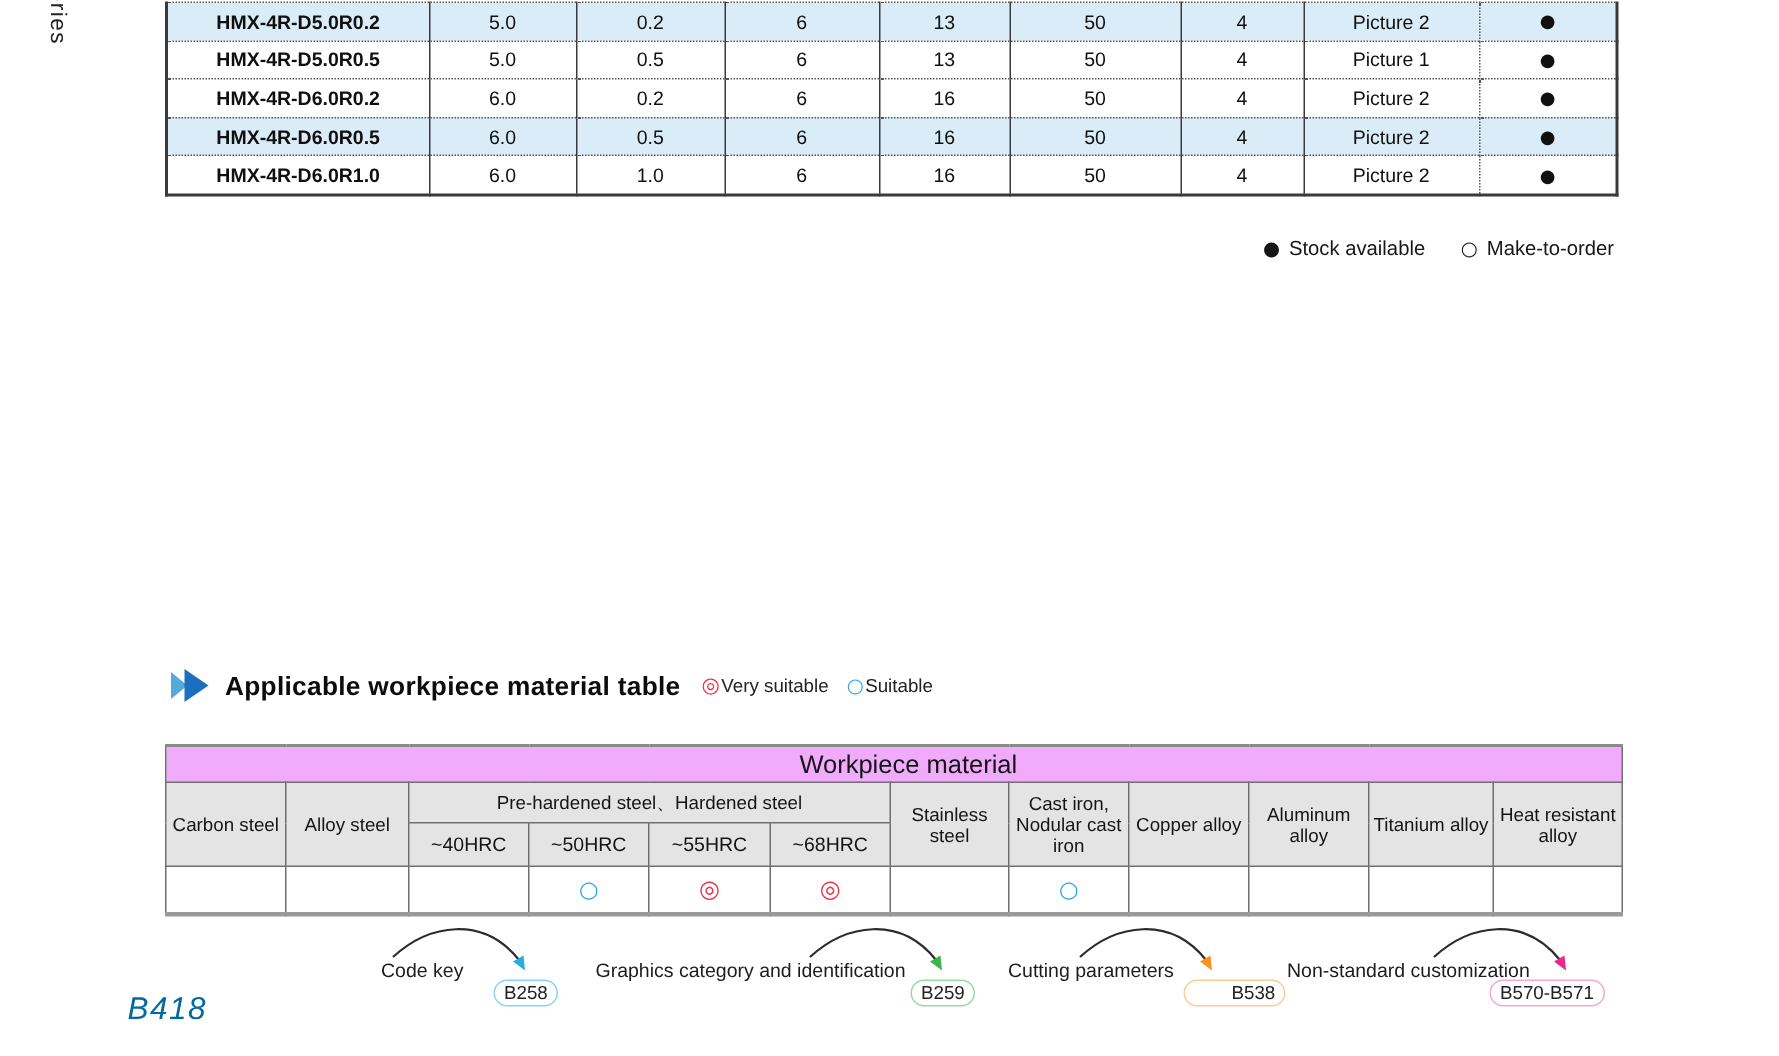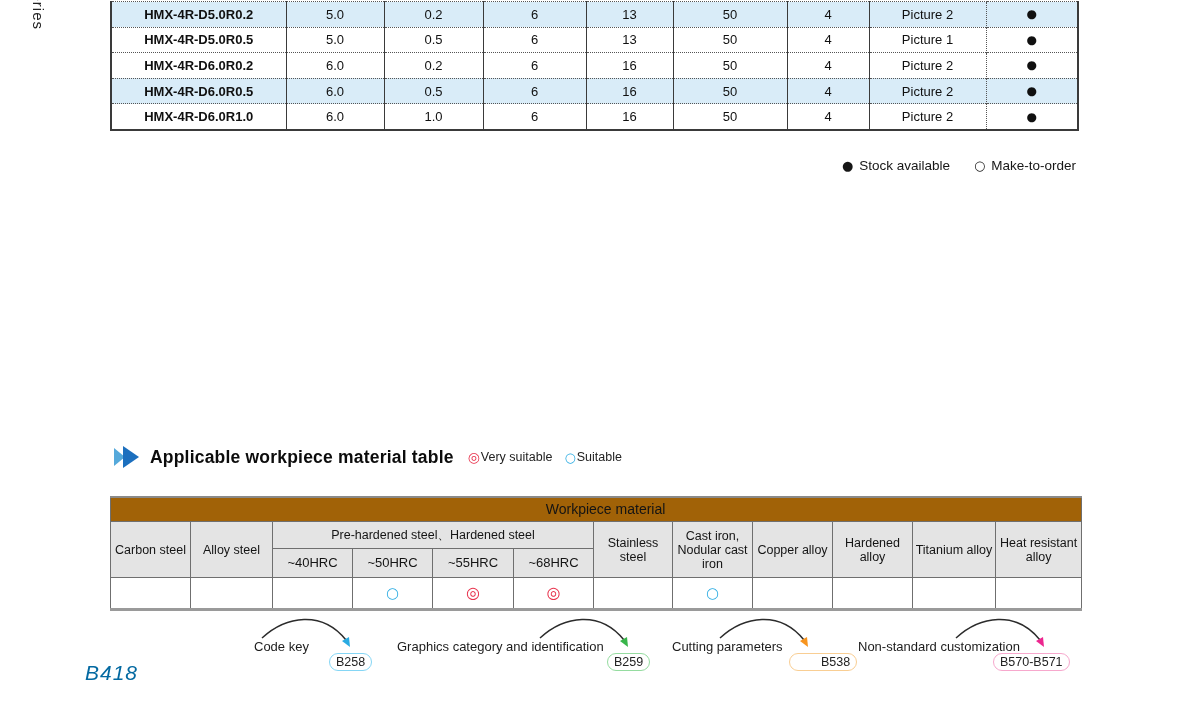--- a/index.html
+++ b/index.html
@@ -33,21 +33,21 @@
   .sec-title{font-size:17.5px;font-weight:bold;color:#0c0c0c;margin-left:8px;letter-spacing:.2px;}
   .sec-legend{margin-left:14px;font-size:12.5px;color:#222;display:flex;align-items:center;}
   .sec-legend .very{color:#e8334d;font-size:14px;margin-right:1px;}
   .sec-legend .suit{color:#29abe2;font-size:13px;margin-left:12px;margin-right:1px;}
 
   
   .wtable{position:absolute;left:110px;top:496px;width:971px;border-collapse:collapse;table-layout:fixed;
           border-top:2px solid #8a8a8a;border-bottom:3px solid #9a9a9a;}
   .wtable td{border:1px solid #6f6f6f;text-align:center;vertical-align:middle;
              font-size:12.5px;line-height:1.12;padding:0 2px;color:#141414;}
-  .wtable td.cy{background:#a16207;height:23px;font-size:14px;padding-left:21px;}
+  .wtable td.cy{background:#f0abfc;height:23px;font-size:17px;padding-left:21px;}
   .wtable td.gr{background:#e4e4e4;}
   .wtable tr.grow td{height:26px;}
   .wtable tr.hrow td{height:28px;font-size:13px;}
   .wtable tr.mrow td{height:30px;background:#fff;}
   .mark-blue{color:#29abe2;font-size:15px;}
   .mark-red{color:#e8334d;font-size:16px;}
 
   
   .fn-label{position:absolute;font-size:13px;color:#1c1c1c;white-space:nowrap;}
   .fn-arrow{position:absolute;width:100px;height:38px;}
@@ -176,21 +176,21 @@
         <tr>
       <td colspan="12" class="cy">Workpiece material</td>
     </tr>
     <tr class="grow">
       <td rowspan="2" class="gr">Carbon steel</td>
       <td rowspan="2" class="gr">Alloy steel</td>
       <td colspan="4" class="gr">Pre-hardened steel、Hardened steel</td>
       <td rowspan="2" class="gr">Stainless steel</td>
       <td rowspan="2" class="gr">Cast iron, Nodular cast iron</td>
       <td rowspan="2" class="gr">Copper alloy</td>
-      <td rowspan="2" class="gr">Hardened alloy</td>
+      <td rowspan="2" class="gr">Aluminum alloy</td>
       <td rowspan="2" class="gr">Titanium alloy</td>
       <td rowspan="2" class="gr">Heat resistant alloy</td>
     </tr>
     <tr class="hrow">
       <td class="gr">~40HRC</td>
       <td class="gr">~50HRC</td>
       <td class="gr">~55HRC</td>
       <td class="gr">~68HRC</td>
     </tr>
     <tr class="mrow">

